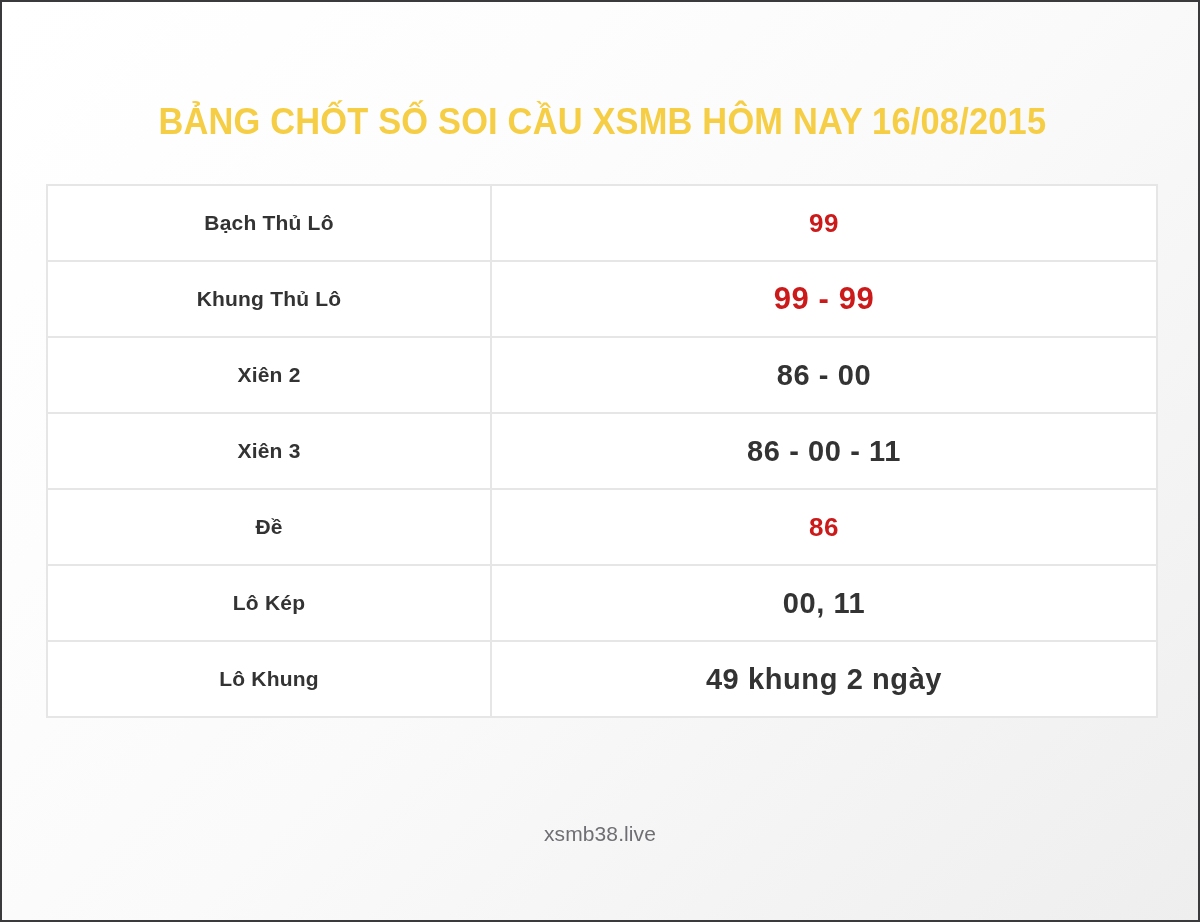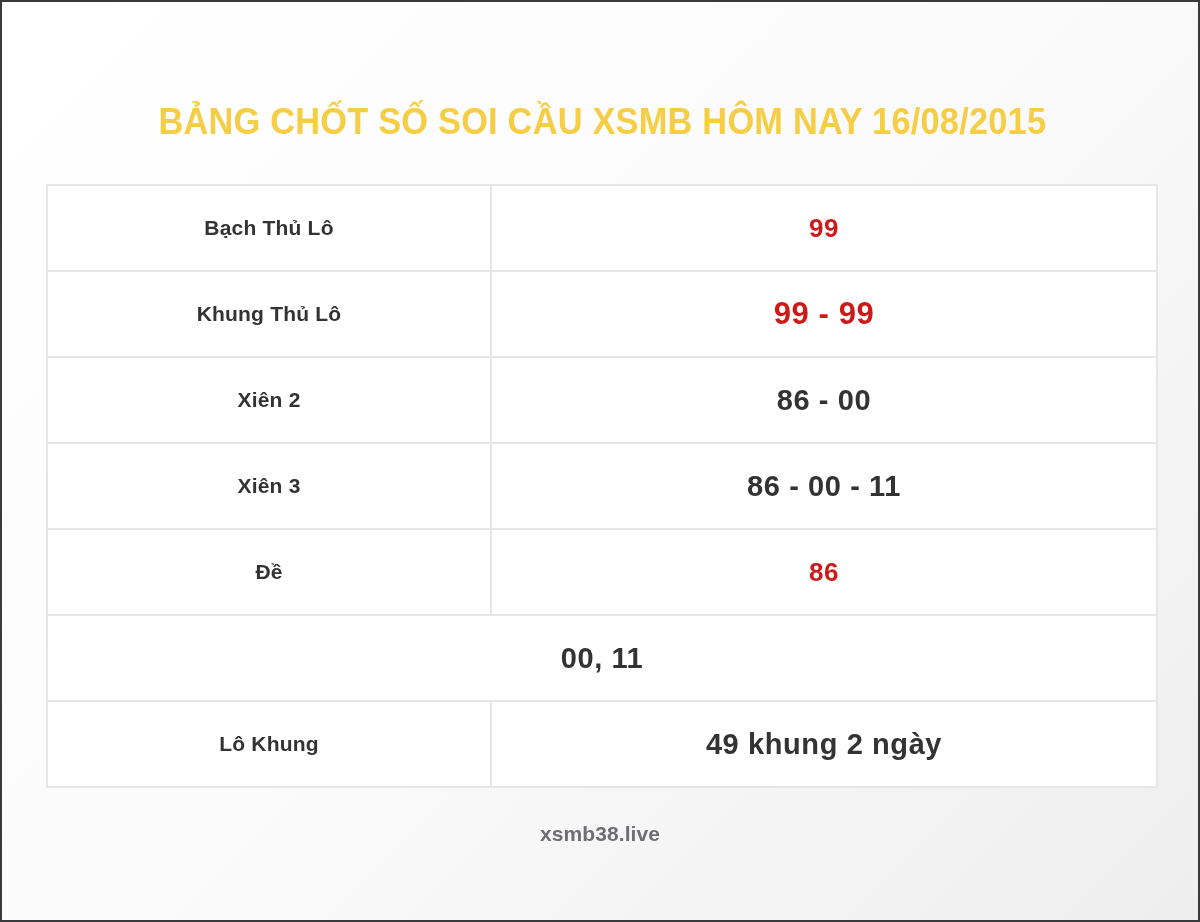--- a/index.html
+++ b/index.html
@@ -61,21 +61,21 @@
     top: 182px;
     width: 1112px;
     border-top: 2px solid #e6e6e6;
     border-left: 2px solid #e6e6e6;
     background: #ffffff;
   }
 
   .row {
     display: flex;
     width: 100%;
-    height: 86px;
+    height: 76px;
   }
 
   .cell {
     display: flex;
     align-items: center;
     justify-content: center;
     border-right: 2px solid #e6e6e6;
     border-bottom: 2px solid #e6e6e6;
     background: #ffffff;
     padding: 0 10px;
@@ -107,21 +107,21 @@
 
   
   .footer {
     position: absolute;
     left: 0;
     top: 820px;
     width: 1196px;
     text-align: center;
     font-family: "Liberation Sans", sans-serif;
     font-size: 21px;
-    font-weight: 700;
+    font-weight: 400;
     color: #6e6e73;
     letter-spacing: 0.1px;
   }
 </style>
 </head>
 <body>
 
 <div class="page">
 
   <div class="title-wrap">
@@ -149,20 +149,21 @@
       <div class="cell cell-label">Xiên 3</div>
       <div class="cell cell-value big">86 - 00 - 11</div>
     </div>
 
     <div class="row">
       <div class="cell cell-label">Đề</div>
       <div class="cell cell-value red">86</div>
     </div>
 
     <div class="row">
+      <div class="cell cell-label">Lô Kép</div>
       <div class="cell cell-value big">00, 11</div>
     </div>
 
     <div class="row">
       <div class="cell cell-label">Lô Khung</div>
       <div class="cell cell-value big">49 khung 2 ngày</div>
     </div>
 
   </div>
 

